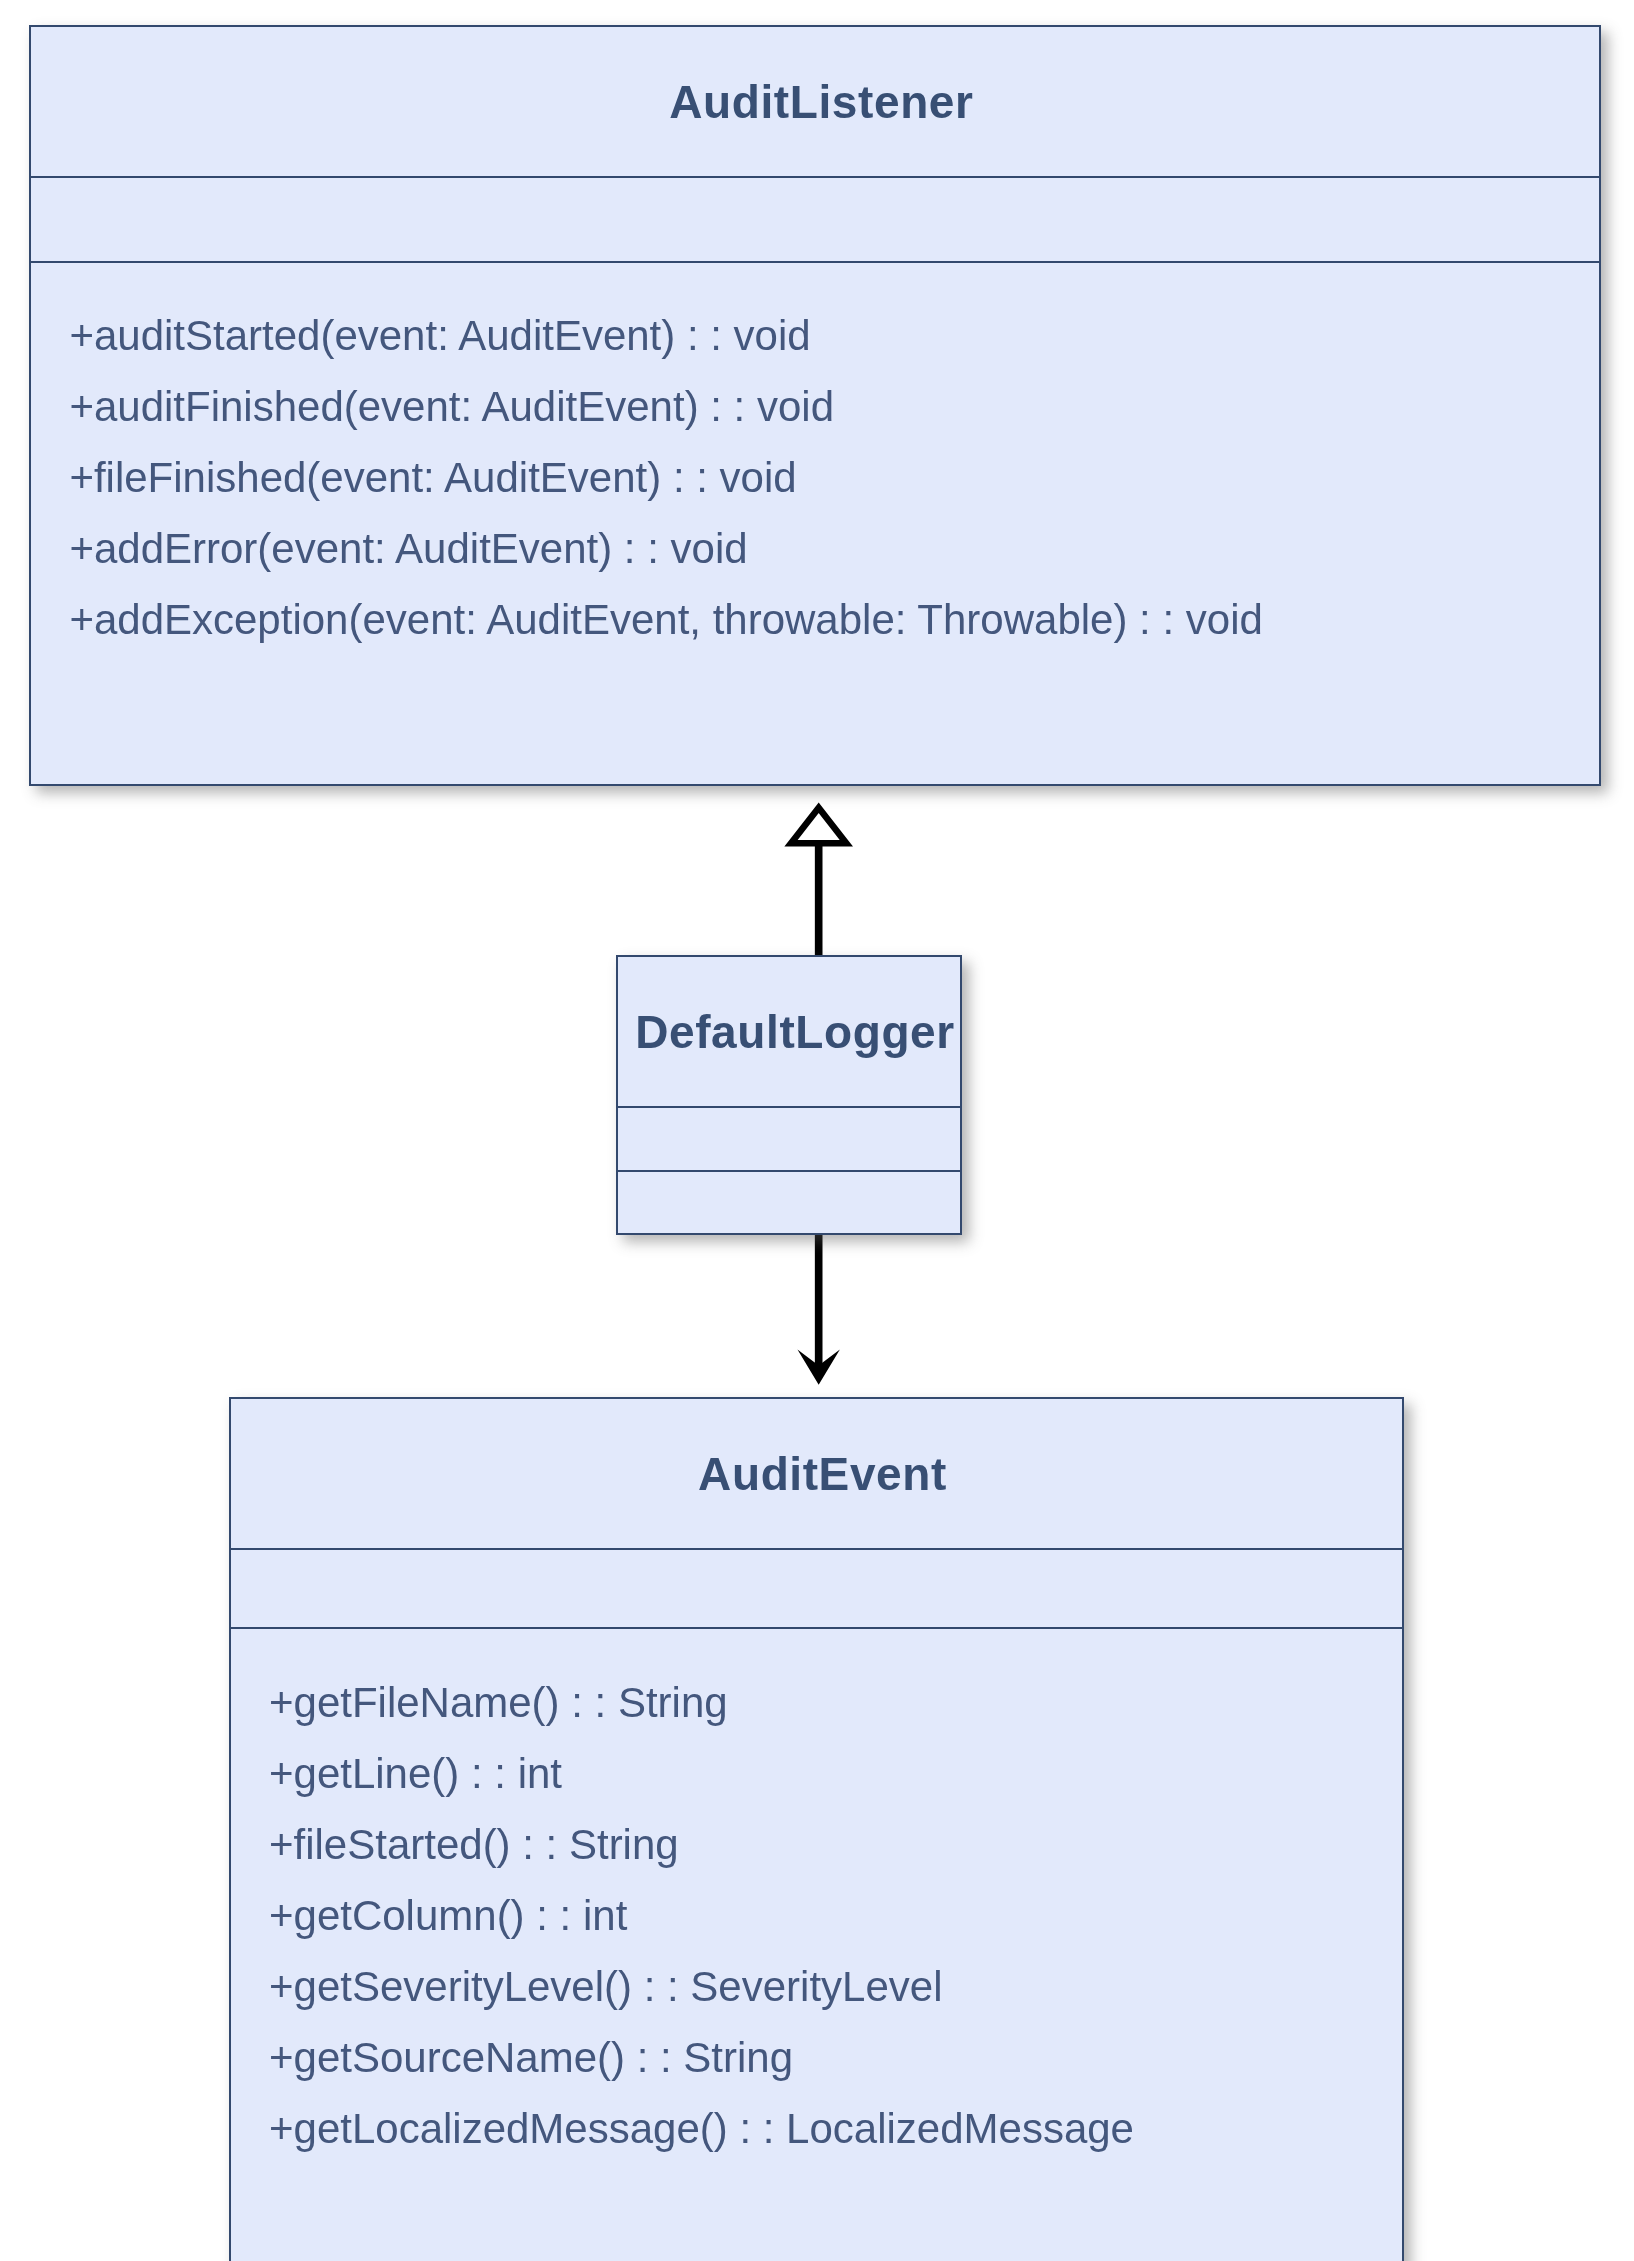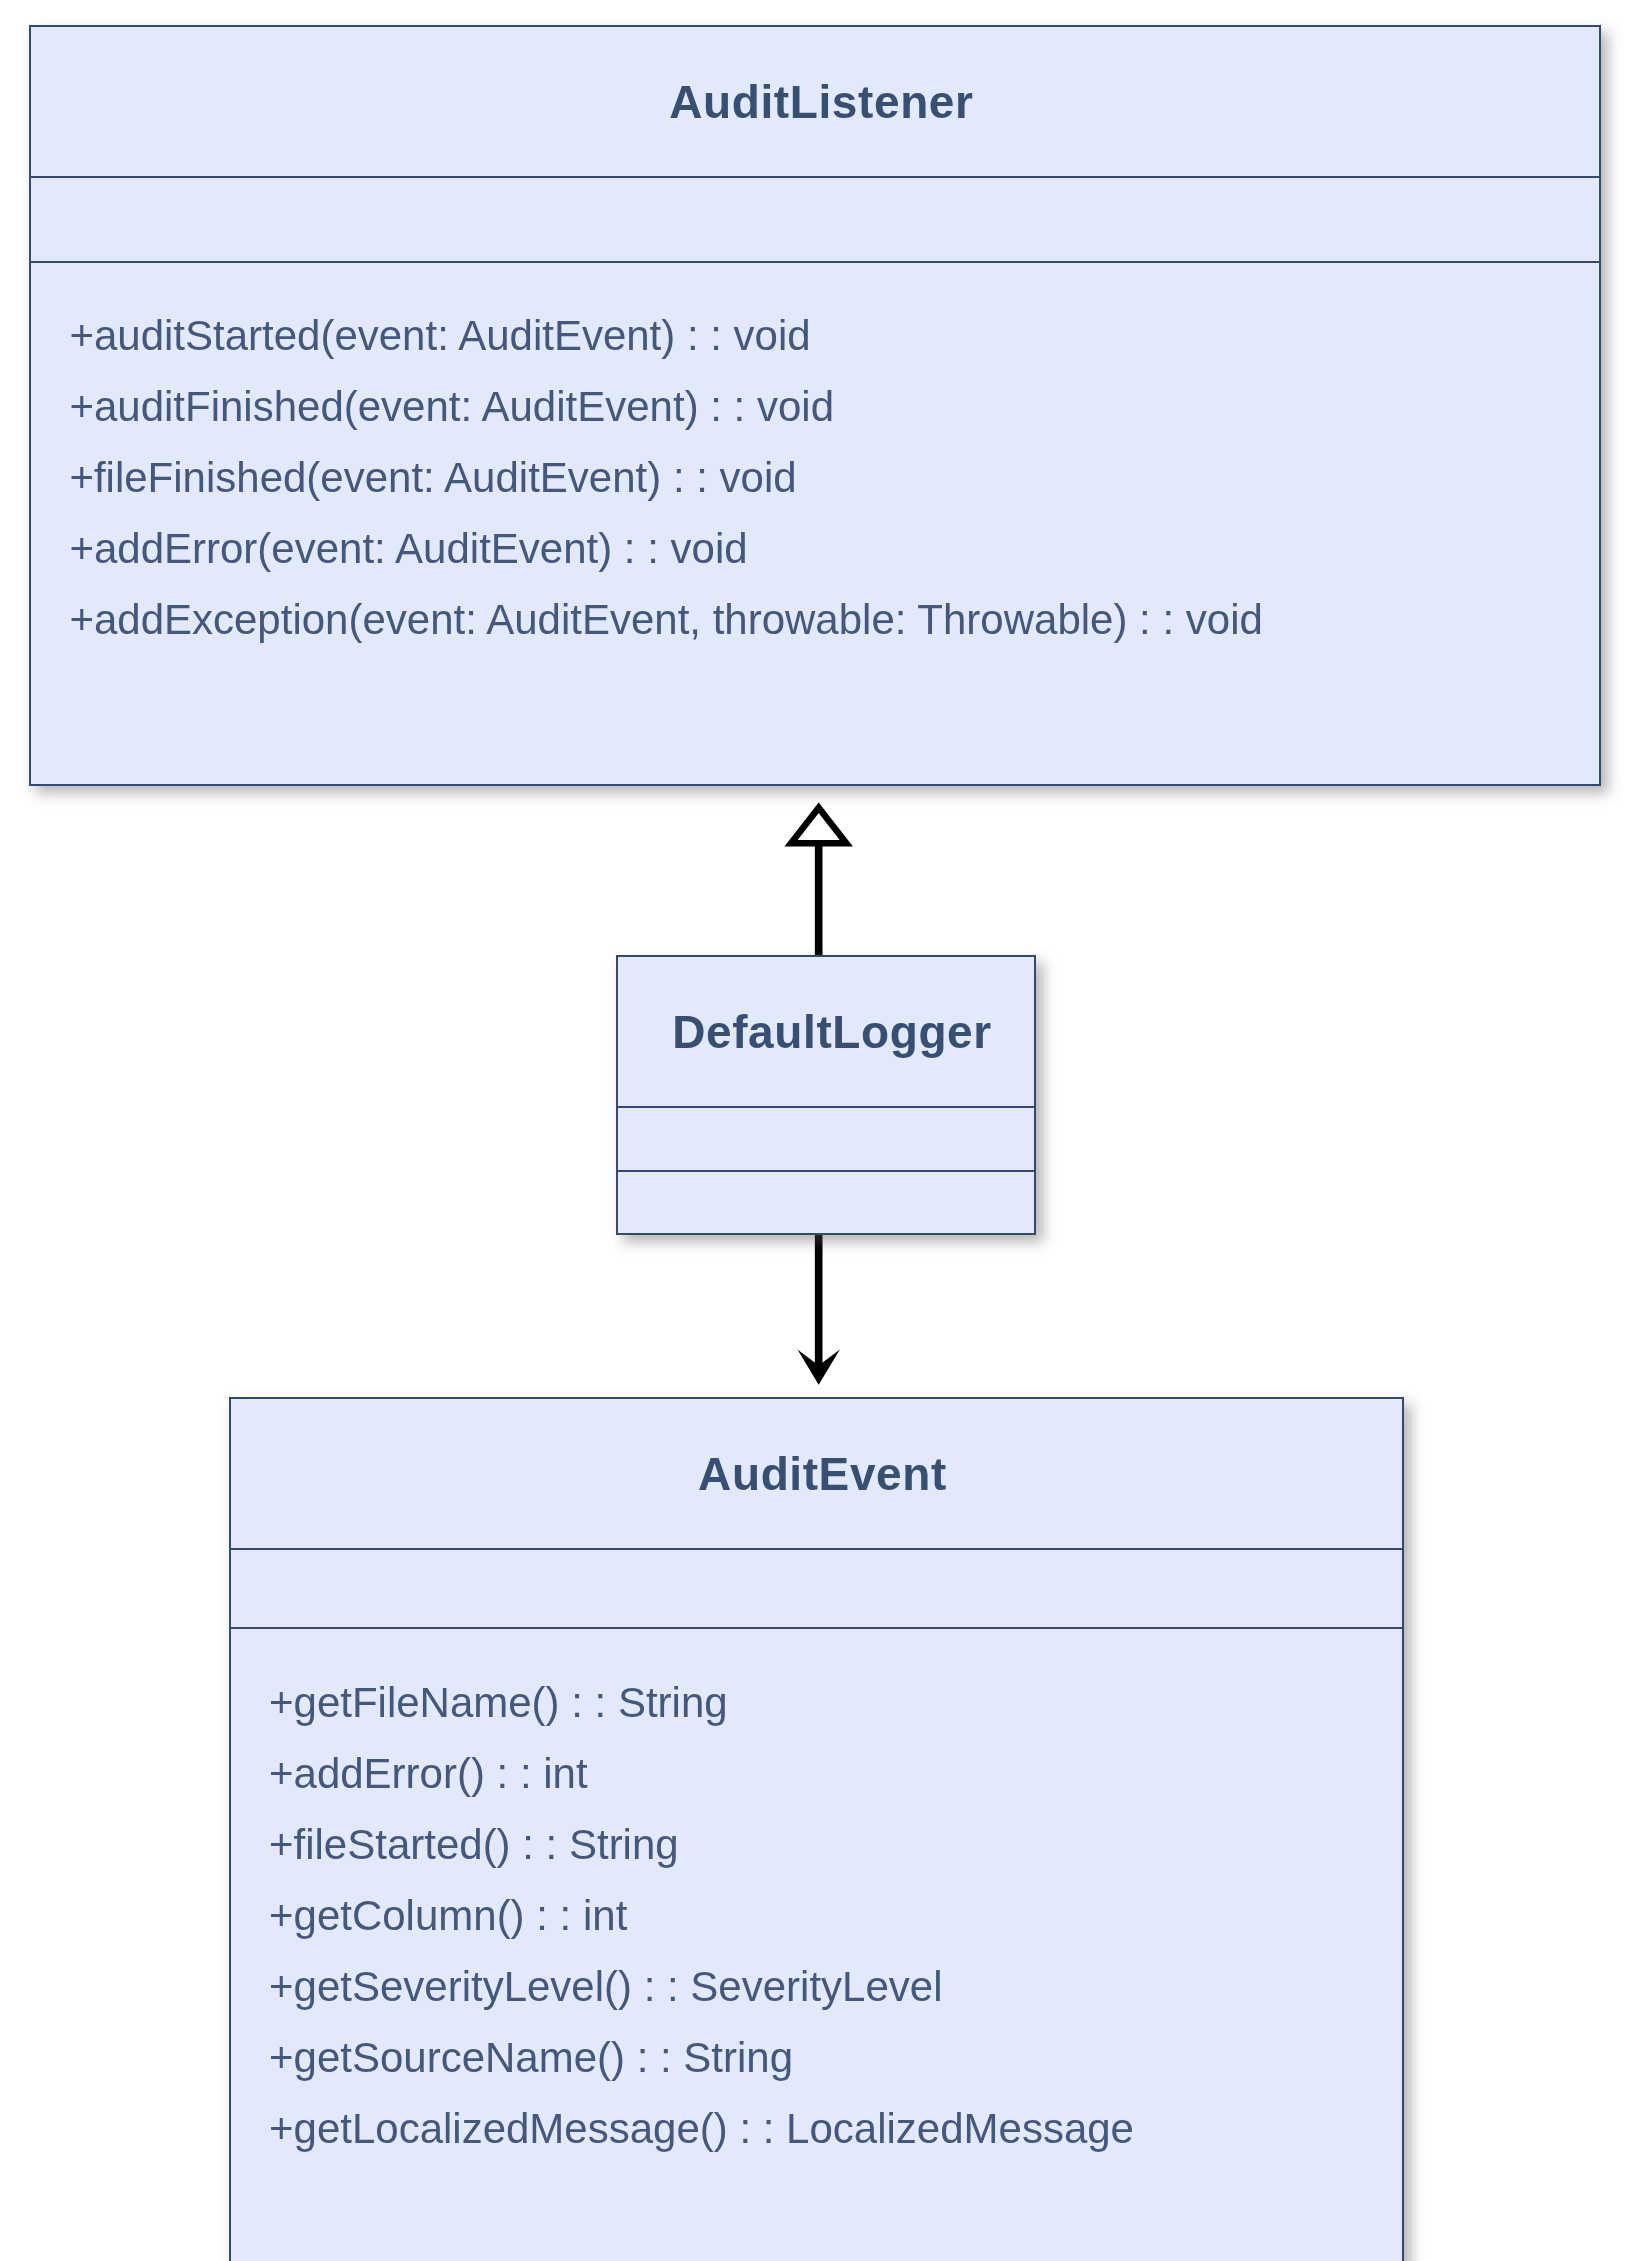--- a/index.html
+++ b/index.html
@@ -60,21 +60,21 @@
   #box-auditlistener {
     left: 29.4px; top: 25px;
     width: 1572px; height: 761px;
   }
   #box-auditlistener .c-title { height: 149px; }
   #box-auditlistener .c-attrs { height: 85px; }
   #box-auditlistener .c-methods { padding: 37px 23.6px 0 38px; }
 
   #box-defaultlogger {
     left: 616px; top: 955px;
-    width: 420px; height: 280px;
+    width: 346px; height: 280px;
   }
   #box-defaultlogger .c-title { height: 149px; }
   #box-defaultlogger .c-attrs { height: 64px; }
   #box-defaultlogger .c-methods { padding: 0; }
 
   #box-auditevent {
     left: 229px; top: 1397px;
     width: 1175px; height: 1058px;
   }
   #box-auditevent .c-title { height: 149px; }
@@ -117,21 +117,21 @@
     <div class="c-title">DefaultLogger</div>
     <div class="c-attrs"></div>
     <div class="c-methods"></div>
   </div>
 
   <div class="class-box" id="box-auditevent">
     <div class="c-title">AuditEvent</div>
     <div class="c-attrs"></div>
     <div class="c-methods">
         <div class="method-line">+getFileName() : : String</div>
-        <div class="method-line">+addError() : : int</div>
+        <div class="method-line">+getLine() : : int</div>
         <div class="method-line">+fileStarted() : : String</div>
         <div class="method-line">+getColumn() : : int</div>
         <div class="method-line">+getSeverityLevel() : : SeverityLevel</div>
         <div class="method-line">+getSourceName() : : String</div>
         <div class="method-line">+getLocalizedMessage() : : LocalizedMessage</div>
       </div>
   </div>
 
 </div>
 

